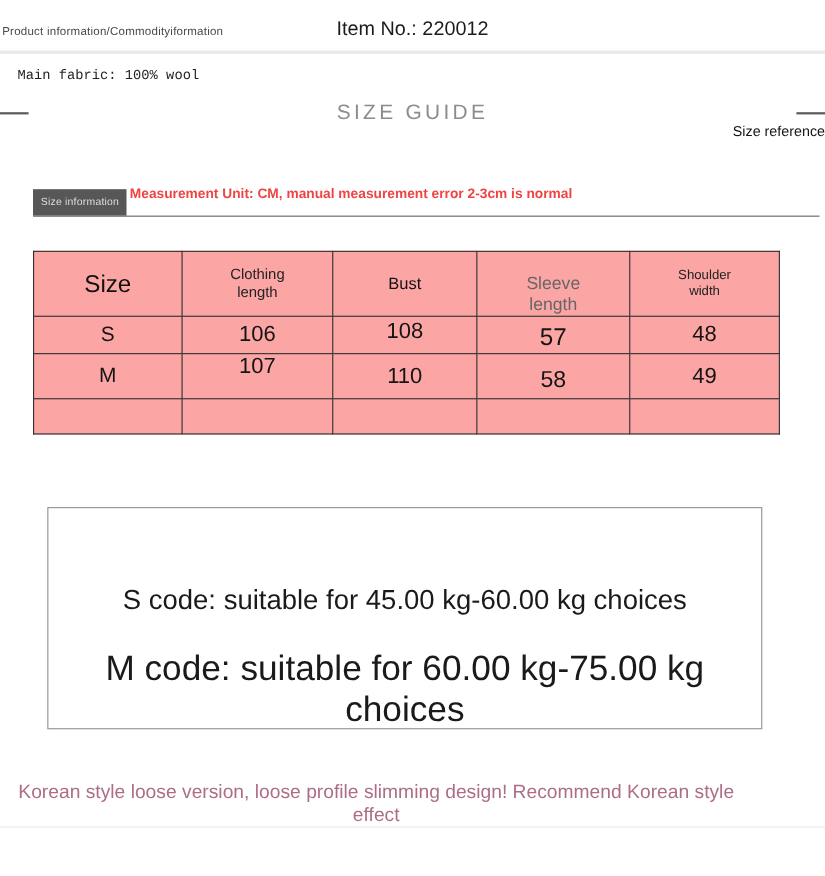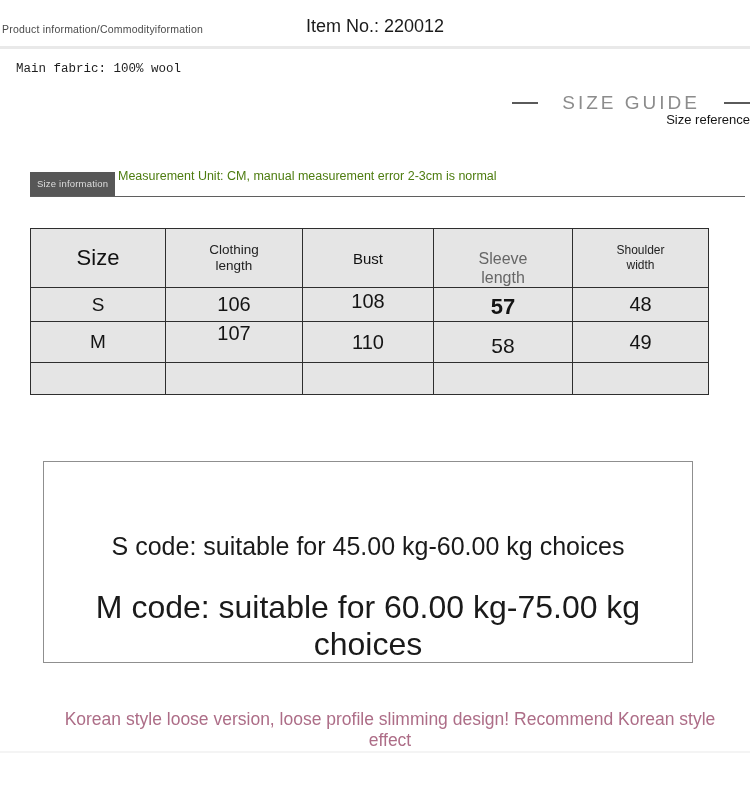--- a/index.html
+++ b/index.html
@@ -29,21 +29,21 @@
 
   
   .main-fabric {
     position: absolute; left: 16px; top: 62px;
     font-size: 12.5px; color: #1f1f1f; font-family: Liberation Mono, monospace;
   }
 
   
   .size-guide-row {
     position: absolute; left: 0; top: 92px; width: 750px;
-    display: flex; align-items: center; justify-content: flex-end; gap: 24px;
+    display: flex; align-items: center; justify-content: space-between; gap: 24px;
   }
   .dash {
     width: 26px; height: 2px; background: #5a5a5a; display: inline-block;
   }
   .size-guide-title {
     font-size: 19px; color: #8c8c8c; letter-spacing: 3px;
   }
   .size-reference {
     position: absolute; left: 0; top: 112px; width: 750px;
     text-align: right; font-size: 13px; color: #151515;
@@ -56,29 +56,29 @@
     background: #575757; color: #dedede;
     font-size: 9.5px; letter-spacing: 0.2px;
     z-index: 2;
   }
   .size-info-line {
     position: absolute; left: 30px; top: 196px; width: 715px; height: 1px;
     background: #5f5f5f;
   }
   .measurement-note {
     position: absolute; left: 118px; top: 169px;
-    font-size: 12.5px; color: #4d7c0f;
+    font-size: 12.5px; color: #ef4444; font-weight: bold;
   }
 
   
   .size-table {
     position: absolute; left: 30px; top: 228px;
     width: 678px;
     border-collapse: collapse; table-layout: fixed;
-    background: #e5e5e5;
+    background: #fca5a5;
   }
   .size-table th, .size-table td {
     border: 1px solid #2e2e2e;
     text-align: center; vertical-align: middle;
     font-weight: normal;
     overflow: hidden;
   }
   .size-table thead tr { height: 33px; }
   .size-table tbody tr:nth-child(1) { height: 34px; }
   .size-table tbody tr:nth-child(2) { height: 33px; }
@@ -88,21 +88,21 @@
   .size-table th:nth-child(3) { font-size: 15px; color: #111; }
   .hdr-small { display: inline-block; max-width: 70px; line-height: 1.2; }
   .size-table th:nth-child(2) .hdr-small { font-size: 13.5px; color: #222; }
   .size-table th:nth-child(4) .hdr-small { font-size: 16px; color: #666; margin-top: 20px; }
   .size-table th:nth-child(5) .hdr-small { font-size: 12px;  color: #222; }
 
   .size-table td { font-size: 20px; color: #141414; }
   .size-table td:first-child { font-size: 19px; }
   
   .size-table tbody tr:nth-child(1) td:nth-child(3) { padding-bottom: 6px; }
-  .size-table tbody tr:nth-child(1) td:nth-child(4) { padding-top: 5px; font-size: 22px; font-weight: bold; }
+  .size-table tbody tr:nth-child(1) td:nth-child(4) { padding-top: 5px; font-size: 22px; }
   .size-table tbody tr:nth-child(2) td:nth-child(2) { padding-bottom: 17px; }
   .size-table tbody tr:nth-child(2) td:nth-child(4) { padding-top: 7px; font-size: 21px; }
 
   
   .reco-box {
     position: absolute; left: 43px; top: 461px;
     width: 650px; height: 202px;
     border: 1px solid #8f8f8f;
     background: #fff;
   }
@@ -115,21 +115,21 @@
     text-align: center; font-size: 25px; color: #1a1a1a;
   }
   .reco-line-m {
     position: absolute; left: 0; top: 127px; width: 100%;
     text-align: center; font-size: 32px; color: #1a1a1a;
   }
 
   
   .footer-note {
     position: absolute; left: 0; top: 709px; width: 684px;
-    text-align: center; font-size: 17.5px; color: #ad6d87; margin-left: 48px;
+    text-align: center; font-size: 17.5px; color: #ad6d87;
   }
   .footer-divider {
     position: absolute; left: 0; top: 751px; width: 750px; height: 2px;
     background: #f4f4f4;
   }
 </style>
 </head>
 <body>
 
 <div class="page">

